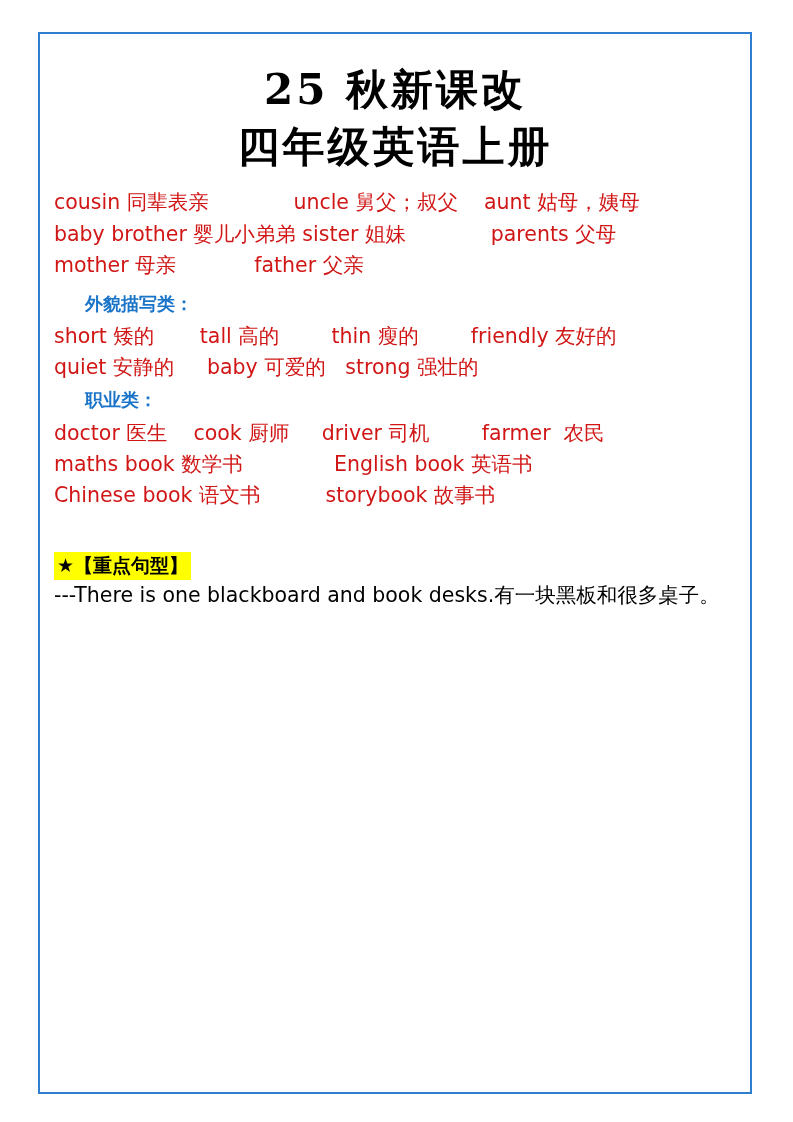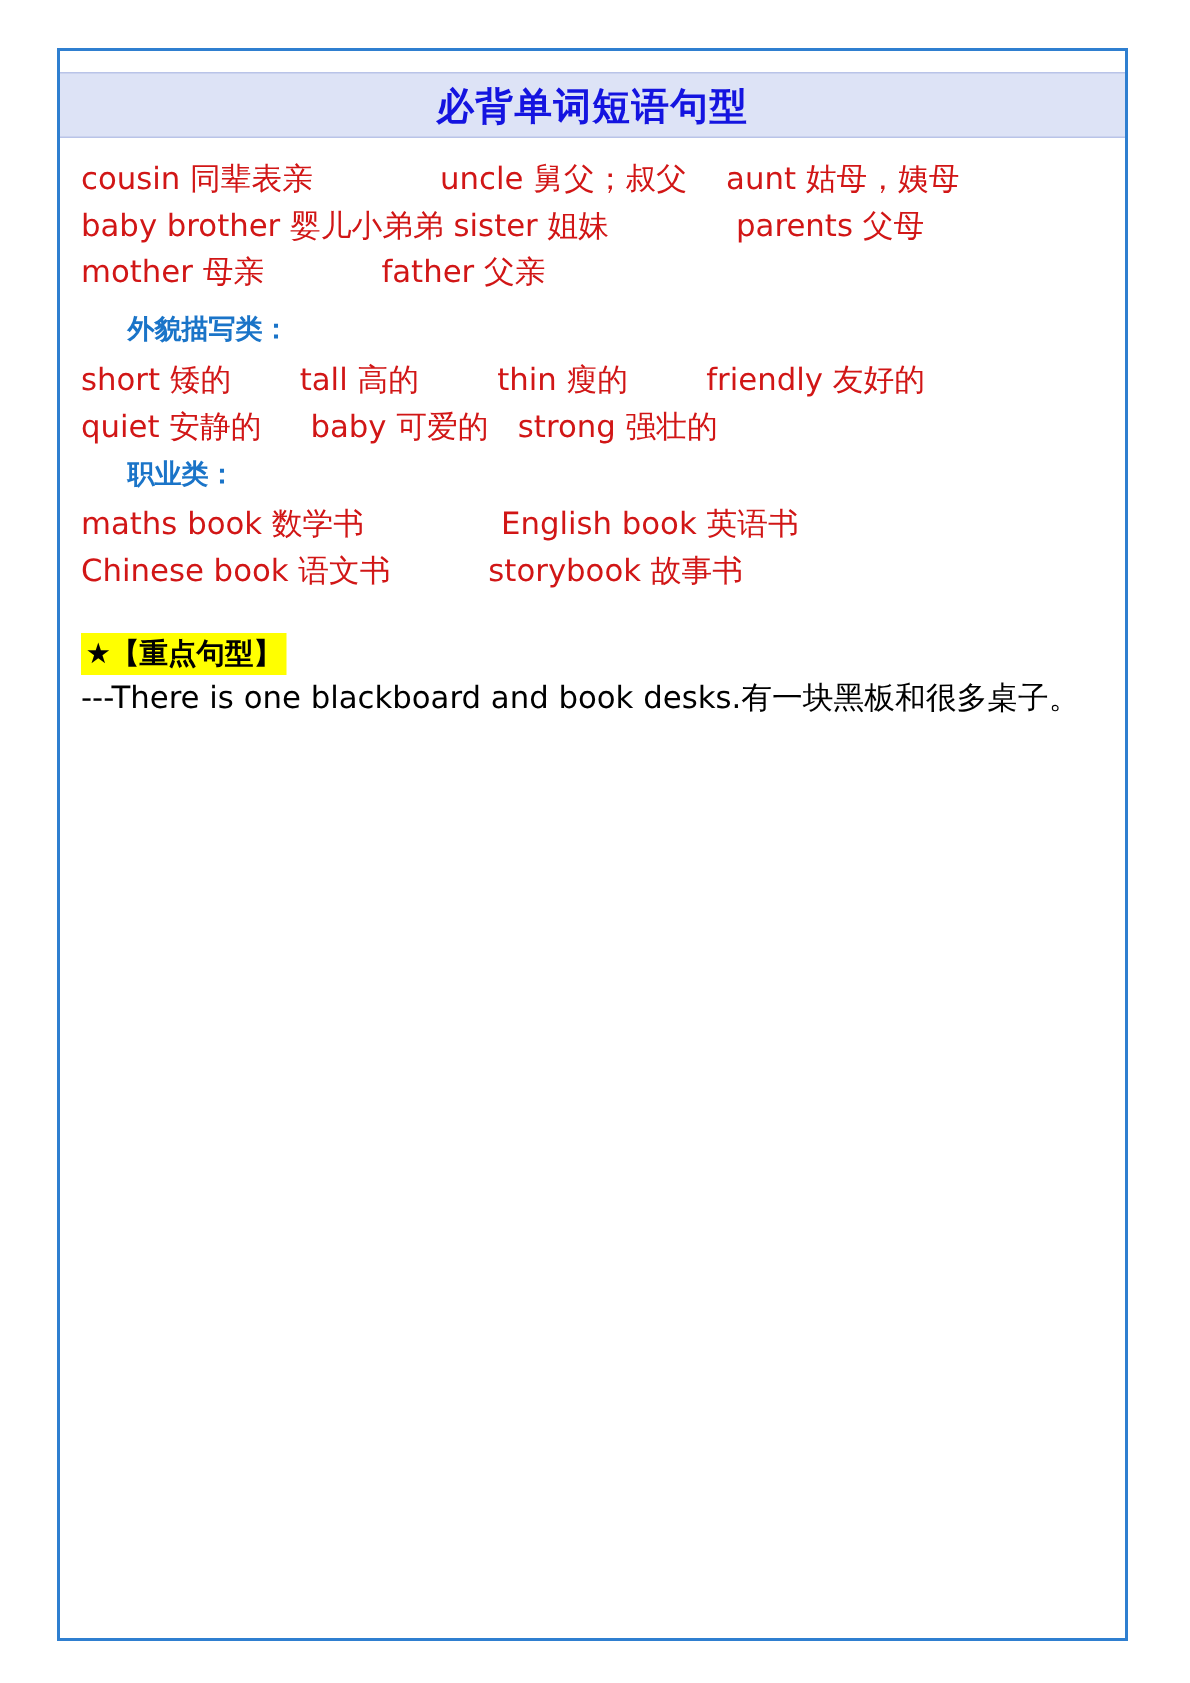--- a/index.html
+++ b/index.html
@@ -65,21 +65,21 @@
   .cat {
     font-size: 18px;
     font-weight: bold;
     color: #1a74c8;
     line-height: 1.9;
     font-family: "DejaVu Sans", sans-serif;
     margin-left: 31px;
   }
   .spacer-sm { height: 6px; }
   .spacer-md { height: 20px; }
-  .hl-wrap { margin-top: 6px; }
+  .hl-wrap { margin-top: 21px; }
   .highlight {
     display: inline-block;
     background: #ffff00;
     font-size: 19px;
     font-weight: bold;
     color: #000000;
     padding: 1px 3px;
     font-family: "DejaVu Sans", sans-serif;
   }
   .sent {
@@ -91,38 +91,40 @@
   .sent .num {
     color: #1414e0;
     font-weight: bold;
   }
 </style>
 </head>
 <body>
 
 <div class="page">
 
+  <div class="title-block">
+    <div class="title-line">25 秋新课改</div>
+    <div class="title-line">四年级英语上册</div>
+  </div>
 
-  <div class="subtitle-bar">
-    <span class="subtitle-text">必背单词短语句型</span>
-  </div>
 
   <div class="content">
 
     <div class="line">cousin 同辈表亲             uncle 舅父；叔父    aunt 姑母，姨母</div>
     <div class="line">baby brother 婴儿小弟弟 sister 姐妹             parents 父母</div>
     <div class="line">mother 母亲            father 父亲</div>
 
     <div class="spacer-sm"></div>
 
     <div class="cat">外貌描写类：</div>
     <div class="line">short 矮的       tall 高的        thin 瘦的        friendly 友好的</div>
     <div class="line">quiet 安静的     baby 可爱的   strong 强壮的</div>
 
     <div class="cat">职业类：</div>
+    <div class="line">doctor 医生    cook 厨师     driver 司机        farmer  农民</div>
 
     <div class="line">maths book 数学书              English book 英语书</div>
     <div class="line">Chinese book 语文书          storybook 故事书</div>
 
     <div class="spacer-md"></div>
 
     <div class="hl-wrap">
       <span class="highlight">★【重点句型】</span>
     </div>
 

